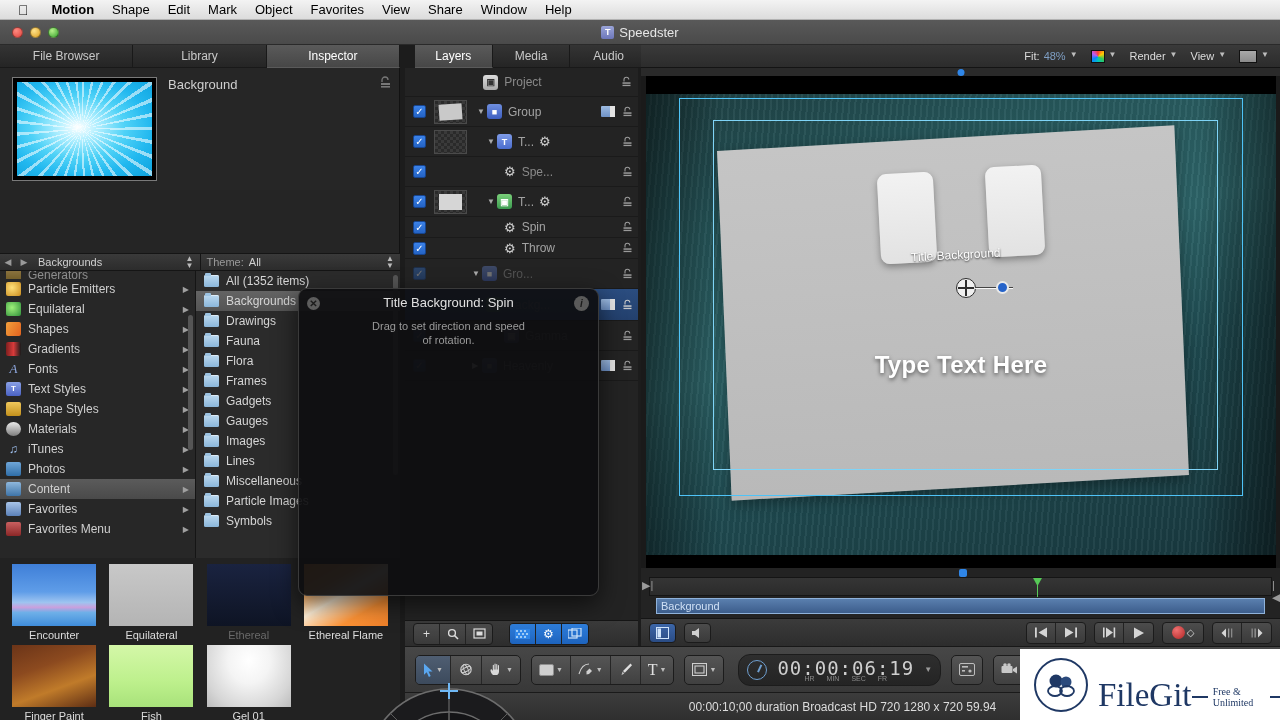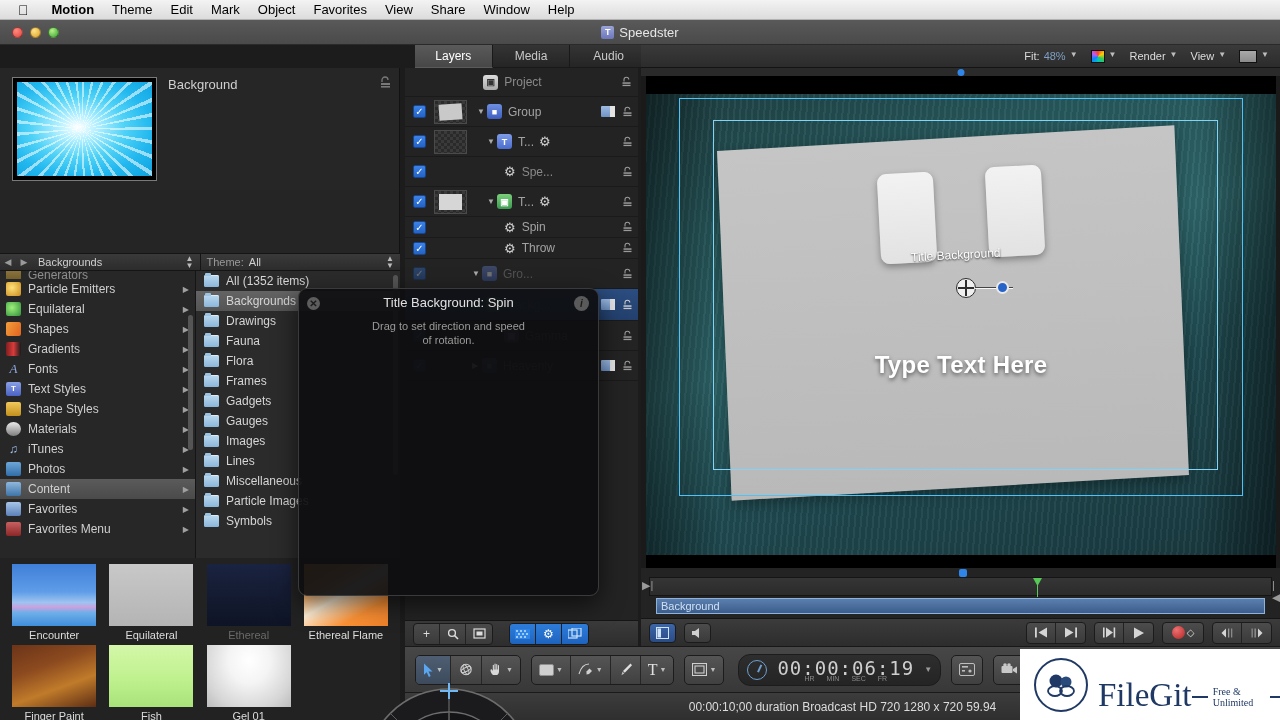--- a/index.html
+++ b/index.html
@@ -278,21 +278,21 @@
   .wm-sub i{ display:block; width:22px;height:2px;background:#1f3864;}
 </style>
 </head>
 <body>
 
 <div class="app">
 
   <div class="menubar">
     <div class="apple"></div>
     <div class="mi app-name">Motion</div>
-    <div class="mi">Theme</div>
+    <div class="mi">Shape</div>
     <div class="mi">Edit</div>
     <div class="mi">Mark</div>
     <div class="mi">Object</div>
     <div class="mi">Favorites</div>
     <div class="mi">View</div>
     <div class="mi">Share</div>
     <div class="mi">Window</div>
     <div class="mi">Help</div>
   </div>
 
@@ -301,20 +301,25 @@
       <div class="tl r"></div>
       <div class="tl y"></div>
       <div class="tl g"></div>
     </div>
     <div class="doc-title">
       <span class="doc-ico">T</span>
       <span>Speedster</span>
     </div>
   </div>
 
+  <div class="tabrow left">
+    <div class="tab">File Browser</div>
+    <div class="tab">Library</div>
+    <div class="tab sel">Inspector</div>
+  </div>
   <div class="tabrow mid">
     <div class="tab sel">Layers</div>
     <div class="tab">Media</div>
     <div class="tab">Audio</div>
   </div>
 
   <div class="leftpanel">
 
     <div class="inspector-head">
       <div class="thumb-frame">

